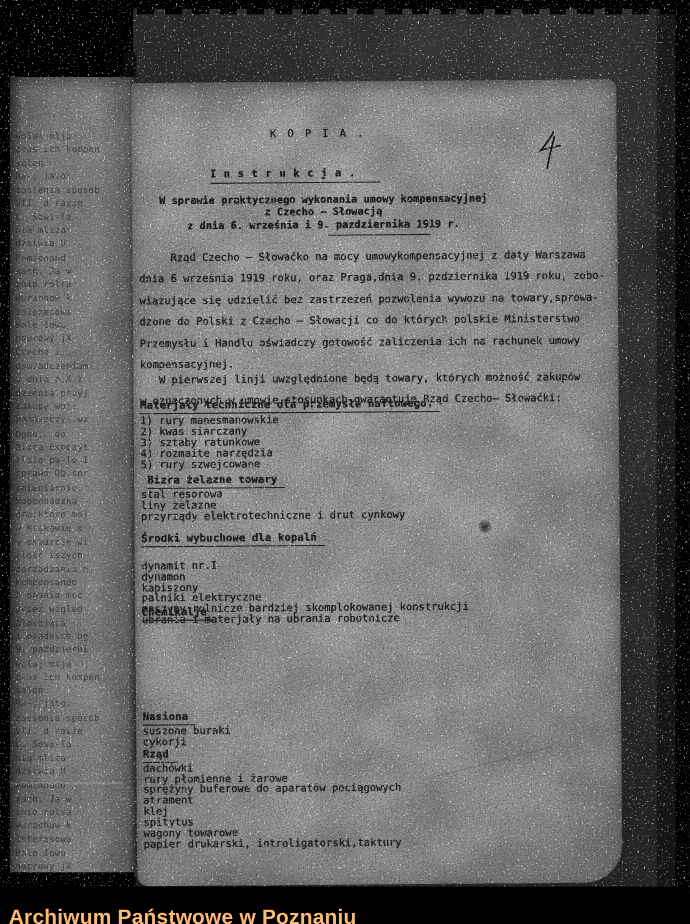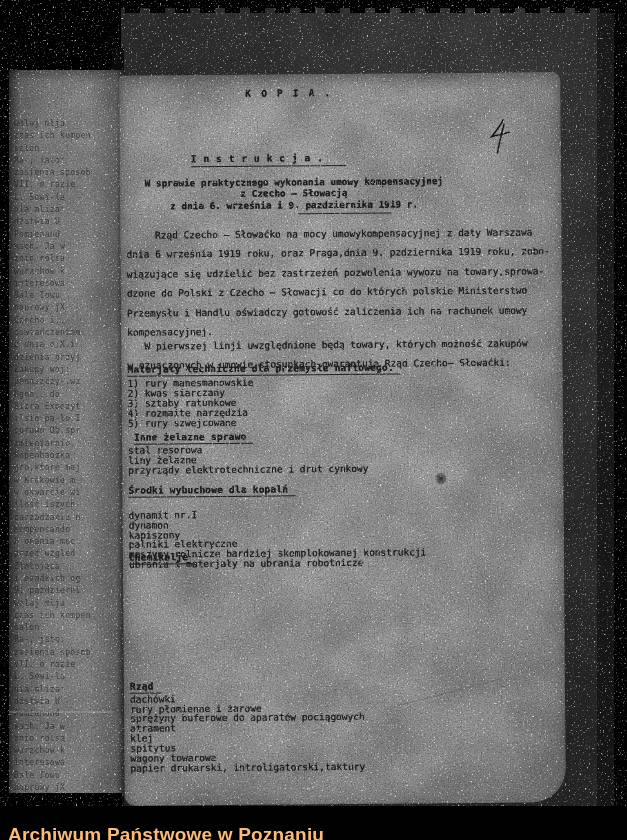--- a/index.html
+++ b/index.html
@@ -31,21 +31,21 @@
   
   .page{position:absolute;left:122px;top:74px;width:441px;height:730px;
       transform:rotate(-.45deg);
       background:radial-gradient(ellipse at 42% 30%,#a8a8a8,#9b9b9b 55%,#8f8f8f 85%,#818181);
       border-radius:4px 8px 34px 10px;
       box-shadow:inset 0 0 22px rgba(0,0,0,.28), inset 0 3px 7px rgba(0,0,0,.22);}
   .page-topshade{position:absolute;left:0;top:0;right:0;height:16px;
       background:linear-gradient(#6f6f6f,transparent);opacity:.45;border-radius:4px 8px 0 0;}
 
   .t{position:absolute;color:#1f1f1f;white-space:pre;text-shadow:0 0 .7px rgba(15,15,15,.85);}
-  .kopia{left:126px;top:13px;font-size:9.5px;font-weight:bold;letter-spacing:2.2px;}
+  .kopia{left:126px;top:42px;font-size:9.5px;font-weight:normal;letter-spacing:2.2px;}
   .pagenum{position:absolute;left:366px;top:44px;width:30px;height:38px;}
   .instr{left:71px;top:78px;font-size:9.5px;font-weight:bold;letter-spacing:.6px;
          border-bottom:1.2px solid #232323;padding:0 22px 2px 0;}
   .subtitle{left:0;top:102px;width:348px;text-align:center;font-size:9.2px;font-weight:bold;
             line-height:11.3px;letter-spacing:.1px;}
   .subrule{position:absolute;left:178px;top:139px;width:93px;border-top:1.4px solid #2a2a2a;}
   .para1{left:6px;top:150px;font-size:9.5px;line-height:19.4px;}
   .para2{left:6px;top:261px;font-size:9.5px;line-height:19px;}
   .sec{position:absolute;left:6px;font-size:9.5px;color:#1f1f1f;text-shadow:0 0 .7px rgba(15,15,15,.85);}
   .sec-header{display:inline-block;font-weight:bold;border-bottom:1.1px solid #232323;
@@ -179,40 +179,45 @@
     <div class="sec sec-naftowe">
       <div class="sec-header">Materjały techniczne dla przemysłu naftowego.</div>
       <div class="sec-items">1) rury manesmanowskie
 2) kwas siarczany
 3) sztaby ratunkowe
 4) rozmaite narzędzia
 5) rury szwejcowane</div>
     </div>
 
     <div class="sec sec-zelazne">
-      <div class="sec-header">Inne żelazne sprawo</div>
+      <div class="sec-header">Bizra żelazne towary</div>
       <div class="sec-items">stal resorowa
 liny żelazne
 przyrządy elektrotechniczne i drut cynkowy</div>
     </div>
 
     <div class="sec sec-wybuchowe">
       <div class="sec-header">Środki wybuchowe dla kopalń</div>
       <div class="sec-items">dynamit nr.I
 dynamon
 kapiszony
 palniki elektryczne
 maszyny rolnicze bardziej skomplokowanej konstrukcji
 ubrania i materjały na ubrania robotnicze</div>
     </div>
 
     <div class="sec sec-chemikalje">
       <div class="sec-header">Chemikalje</div>
     </div>
 
+    <div class="sec sec-nasiona">
+      <div class="sec-header">Nasiona</div>
+      <div class="sec-items">suszone buraki
+cykorji</div>
+    </div>
 
     <div class="sec sec-szklo">
       <div class="sec-header">Rząd</div>
       <div class="sec-items">dachówki
 rury płomienne i żarowe
 sprężyny buferowe do aparatów pociągowych
 atrament
 klej
 spitytus</div>
     </div>

